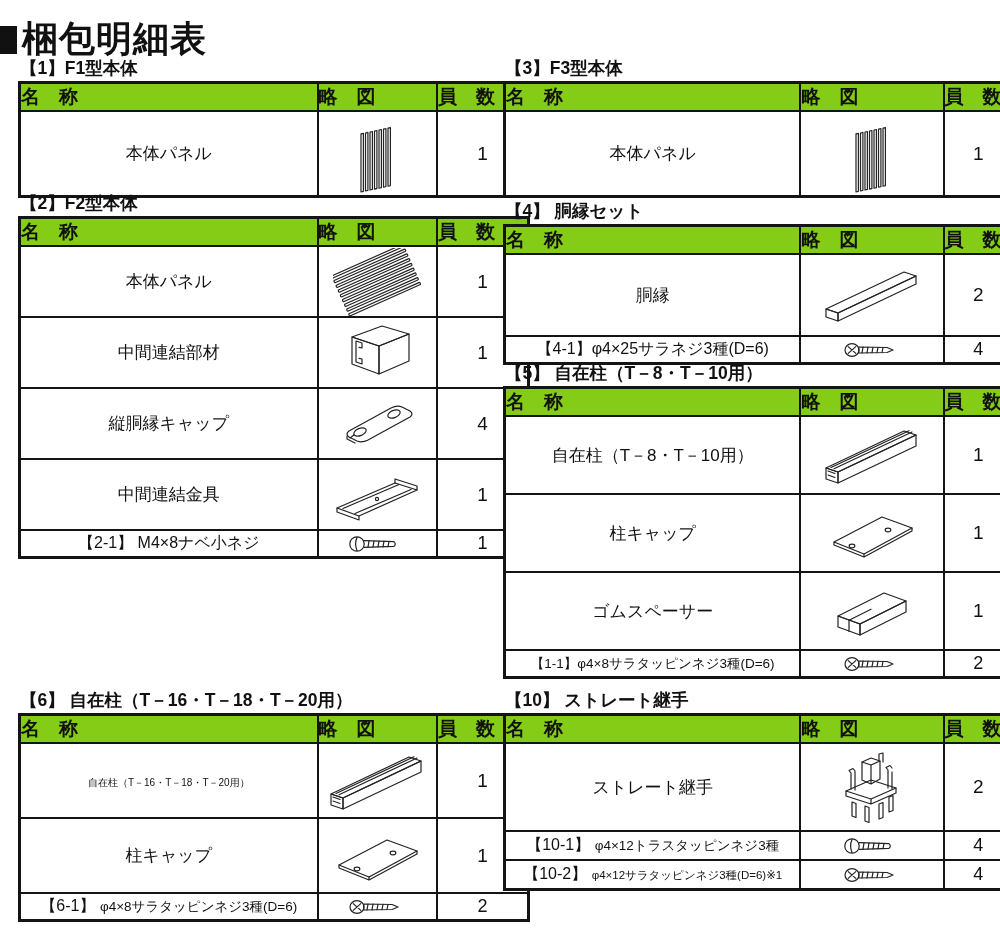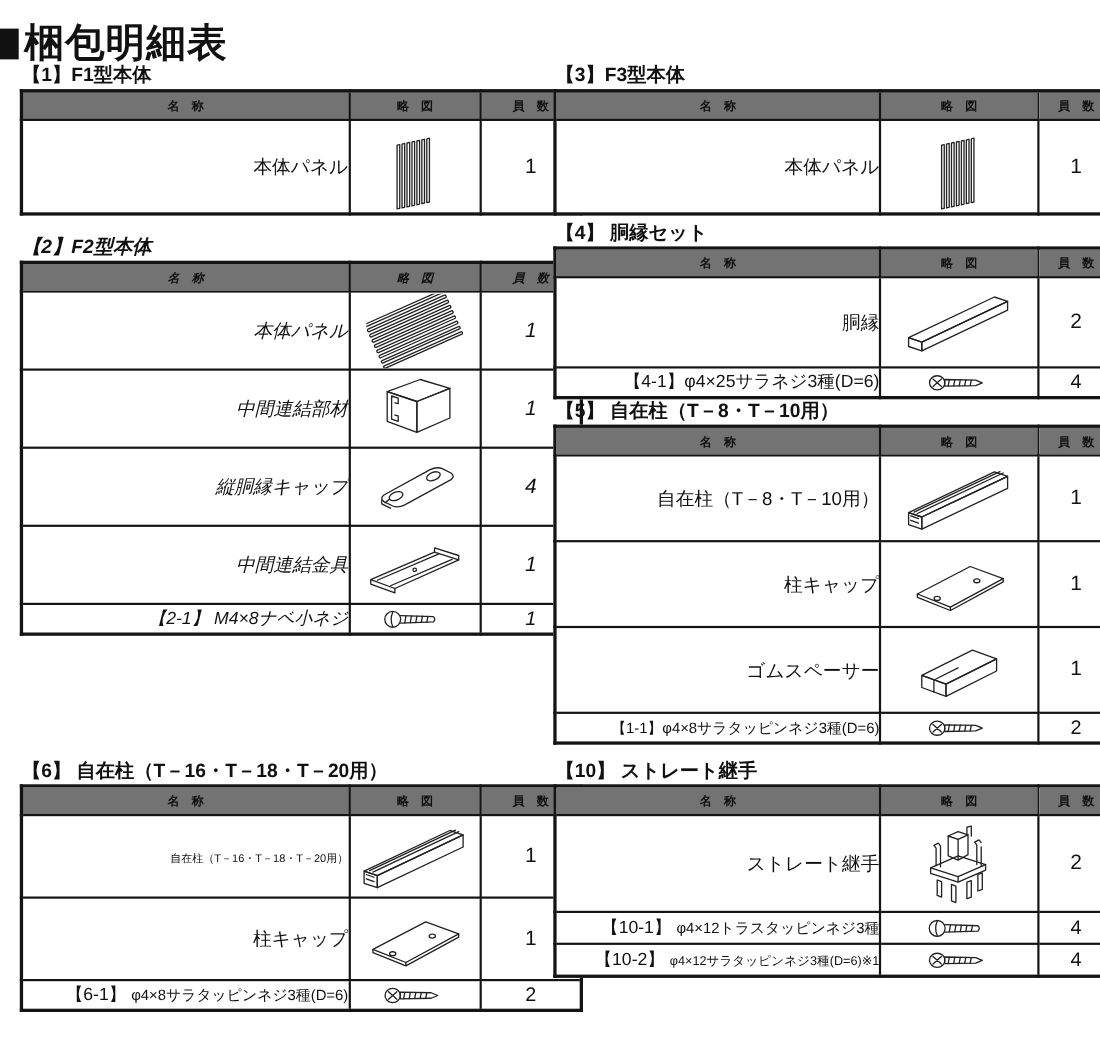--- a/index.html
+++ b/index.html
@@ -5,36 +5,36 @@
   html,body{margin:0;padding:0;background:#fff;}
   body{
     width:1000px;height:950px;position:relative;overflow:hidden;
     font-family:"Liberation Sans","DejaVu Sans",sans-serif;color:#111;
   }
   .title{position:absolute;top:15px;left:0;display:flex;align-items:center;
     font-size:36px;font-weight:700;letter-spacing:1px;}
   .title .sq{width:17px;height:28px;background:#111;margin-right:5px;}
   .sec{position:absolute;width:512px;}
   #sec-0{left:18px;top:58px;}
-  #sec-1{left:18px;top:214px;font-style:italic;}
+  #sec-1{left:18px;top:193px;}
   #sec-2{left:18px;top:690px;}
   #sec-3{left:503px;top:58px;}
   #sec-4{left:503px;top:201px;}
   #sec-5{left:503px;top:363px;}
   #sec-6{left:503px;top:690px;}
   .sec-label{font-size:17.5px;font-weight:600;height:21px;line-height:21px;
     margin:0 0 2px 2px;white-space:nowrap;}
   table.pk{border-collapse:collapse;table-layout:fixed;width:100%;
     border:3px solid #141414;background:#fff;}
   table.pk th,table.pk td{border:2px solid #141414;padding:0;overflow:hidden;}
-  table.pk th{height:24px;background:#737373;font-size:11px;font-weight:600;
-    text-align:center;}
+  table.pk th{height:24px;background:#84cc16;font-size:19px;font-weight:600;
+    text-align:left;}
   .side-left col.c-name{width:277px}.side-left col.c-sketch{width:111px}.side-left col.c-qty{width:85px}
   .side-right col.c-name{width:275px}.side-right col.c-sketch{width:133px}.side-right col.c-qty{width:65px}
-  td.name{padding-left:10px;font-size:17px;text-align:right;white-space:nowrap;}
+  td.name{padding-left:10px;font-size:17px;text-align:center;white-space:nowrap;}
   td.sketch{text-align:center;vertical-align:middle;}
   td.qty{text-align:center;font-size:19px;}
   .row-screw td.name{font-size:16px;}
   .row-screw td.qty{font-size:18px;}
   span.pref{font-size:16px;}
   .nm-sm{font-size:13.5px;}
   .nm-xs{font-size:11.5px;}
   .nm-fit{font-size:10px;}
   #sec-0 .row-item td{height:83px}
   #sec-1 .row-item td{height:69px}

